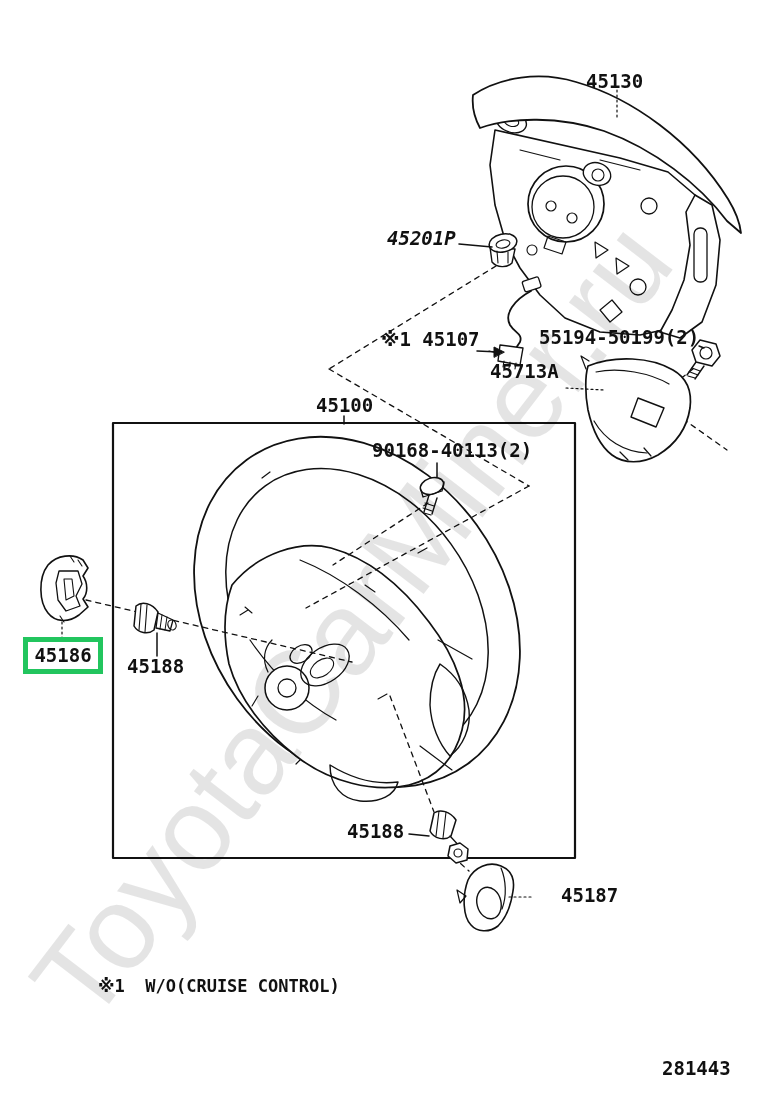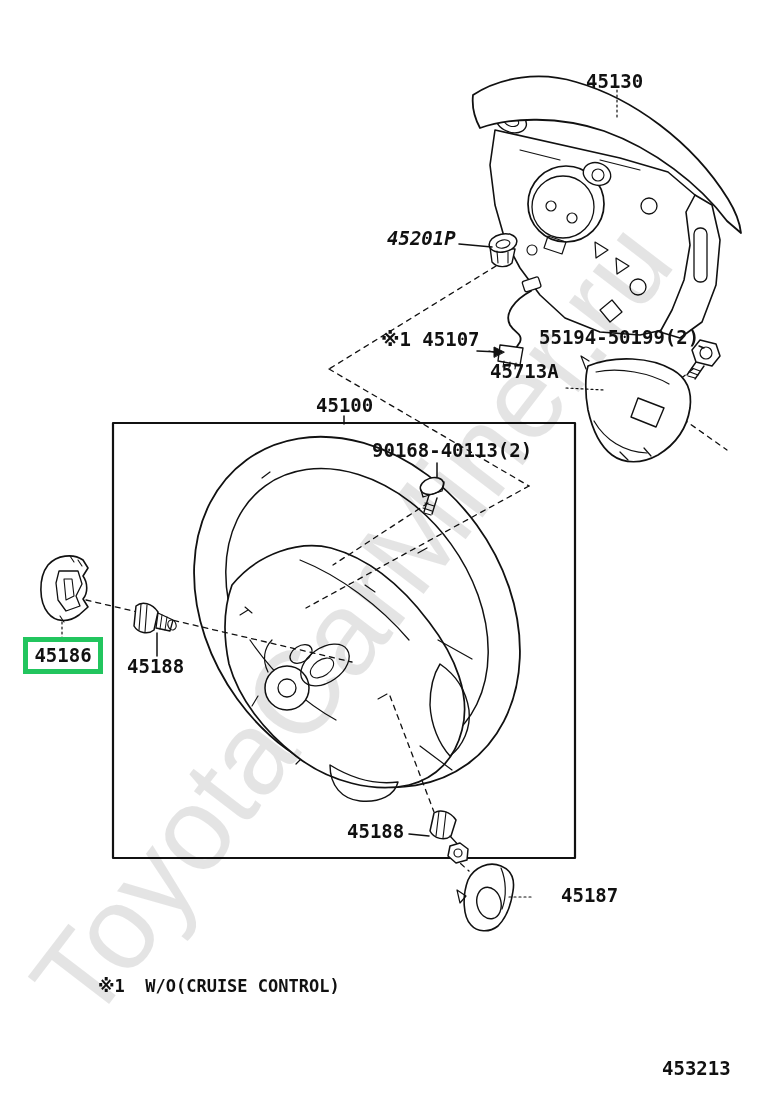--- a/index.html
+++ b/index.html
@@ -201,16 +201,16 @@
 
   <div class="hlbox" style="left:23px;top:637px;width:70px;height:27px;">
     <span class="callout">45186</span>
   </div>
 
   <div class="callout" style="left:127px;top:657px;">45188</div>
   <div class="callout" style="left:347px;top:822px;">45188</div>
   <div class="callout" style="left:561px;top:886px;">45187</div>
 
   <div id="footnote" style="left: 98px; top: 976px;">※1  W/O(CRUISE CONTROL)</div>
-  <div id="docnum" style="left: 662px; top: 1057px;">453213</div>
+  <div id="docnum" style="left: 662px; top: 1057px;">281443</div>
 
   <div id="watermark">ToyotaCarMiner.ru</div>
 </div>
 
 </body></html>

